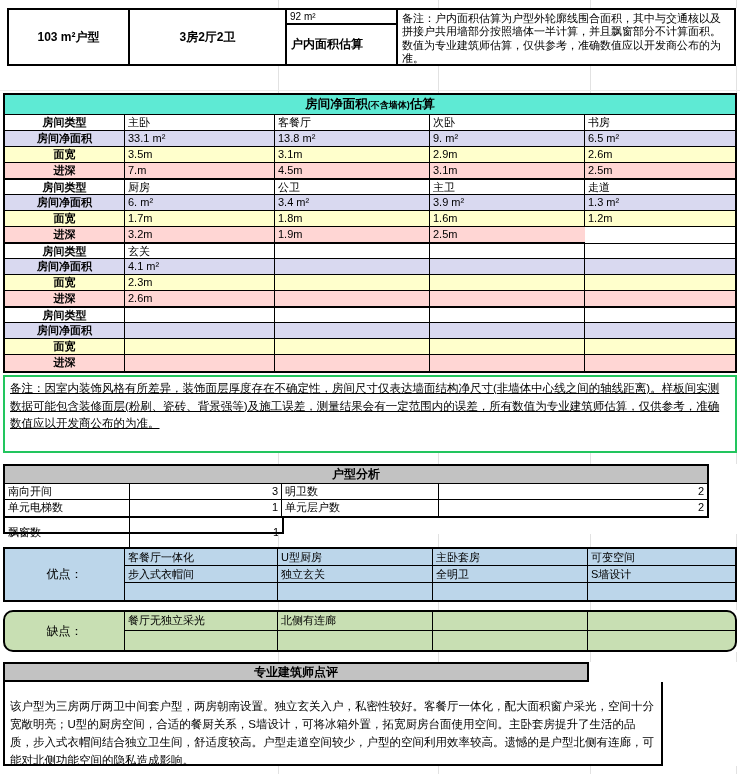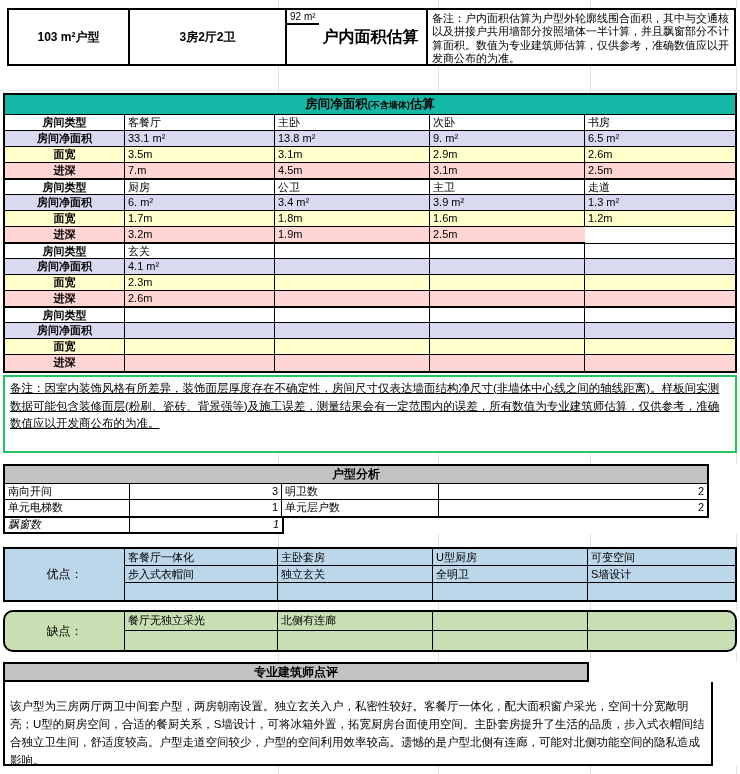--- a/index.html
+++ b/index.html
@@ -14,28 +14,28 @@
   .gv { position:absolute; top:0; bottom:0; width:1px; background:#e2e2e2; }
   .gv1{left:278px}.gv2{left:438px}.gv3{left:590px}.gv4{left:736px}
   .gh { position:absolute; left:0; right:0; bottom:2px; height:1px; background:#ececec; }
 
   
   .hdr { display:flex; margin-left:7px; width:729px; height:58px; }
   .hbox { border:2px solid #000; background:#fff; }
   .hbox + .hbox { margin-left:-2px; }
   .hb1 { width:123px; display:flex; align-items:center; justify-content:center; font-weight:bold; font-size:12px; }
   .hb2 { width:159px; display:flex; align-items:center; justify-content:center; font-weight:bold; font-size:12px; }
-  .hb3 { width:143px; display:flex; }
+  .hb3 { width:113px; display:flex; flex-direction:column; }
   .hb3-top { height:15px; border-bottom:2px solid #000; font-size:10px; line-height:13px; padding:0 3px; }
-  .hb3-bot { flex:1; display:flex; align-items:center; padding-left:4px; font-weight:bold; font-size:16px; }
+  .hb3-bot { flex:1; display:flex; align-items:center; padding-left:4px; font-weight:bold; font-size:12px; }
   .hb4 { flex:1; font-size:11px; line-height:13.4px; padding:2px 4px 0 4px; }
 
   
   .rtable { margin-left:3px; width:734px; border:2px solid #000; }
-  .rt-title { height:20px; background:#14b8a6; border-bottom:1px solid #000; text-align:center; font-weight:bold; font-size:12.5px; line-height:19px; }
+  .rt-title { height:20px; background:#5eead4; border-bottom:1px solid #000; text-align:center; font-weight:bold; font-size:12.5px; line-height:19px; }
   .rt-title .small { font-size:9px; }
   .trow { display:grid; grid-template-columns:120px 150px 155px 155px 1fr; height:16px; }
   .trow > div { border-right:1px solid #000; border-bottom:1px solid #000; font-size:11px; line-height:14px; padding:0 3px; overflow:hidden; white-space:nowrap; }
   .trow > div:last-child { border-right:none; }
   .trow.rlast > div { border-bottom:none; }
   .trow .lbl { text-align:center; font-weight:bold; padding:0; }
   .trow.sep > div { border-top:1px solid #000; }
   .row-type > div { background:#fff; }
   .row-area > div { background:#d9d9f0; }
   .row-w   > div { background:#ffffcc; }
@@ -46,37 +46,37 @@
 
   
   .an-box { margin-left:3px; width:706px; border:2px solid #000; }
   .an-title { height:18px; background:#c2c2c2; border-bottom:1px solid #000; font-weight:bold; text-align:center; font-size:12px; line-height:17px; }
   .an-row { display:grid; grid-template-columns:125px 152px 157px 1fr; height:16px; }
   .an-row > div { font-size:11px; line-height:15px; padding:0 3px; border-right:1px solid #000; border-bottom:1px solid #000; white-space:nowrap; }
   .an-row > div:last-child { border-right:none; }
   .an-row.rlast > div { border-bottom:none; }
   .an-val { text-align:right; }
   .an-row3 { margin-left:3px; width:281px; border:2px solid #000; border-top:none; display:grid; grid-template-columns:125px 1fr; height:16px; }
-  .an-row3 > div { font-size:11px; line-height:13px; padding:0 3px; white-space:nowrap;font-style:italic; }
+  .an-row3 > div { font-size:11px; line-height:13px; padding:8px 3px; white-space:nowrap; }
   .an-row3 > div:first-child { border-right:1px solid #000; }
 
   
   .pc { margin-left:3px; width:734px; border:2px solid #000; display:grid; grid-template-columns:120px 153px 155px 155px 1fr; }
   .pros { background:#bcd6ea; grid-auto-rows:17px; }
   .cons { background:#c8dfb3; grid-auto-rows:19px;border-radius:10px; }
   .pc .plabel { border-right:1px solid #000; display:flex; align-items:center; justify-content:center; font-size:12px; }
   .pros .plabel { grid-row:1/4; }
   .cons .plabel { grid-row:1/3; }
   .pc .pcell { border-right:1px solid #000; border-bottom:1px solid #000; font-size:11px; line-height:16px; padding:0 3px; overflow:hidden; white-space:nowrap; }
   .pc .pcell.c4 { border-right:none; }
   .pc .pcell.rl { border-bottom:none; }
 
   
   .rv-title { margin-left:3px; width:586px; height:20px; border:2px solid #000; background:#c2c2c2; font-weight:bold; text-align:center; font-size:12px; line-height:17px; }
-  .rv-body { margin-left:3px; width:710px; height:84px; border:2px solid #000; border-top:none; padding:15px 5px 0 5px; font-size:11.5px; line-height:18px; }
+  .rv-body { margin-left:3px; width:660px; height:84px; border:2px solid #000; border-top:none; padding:15px 5px 0 5px; font-size:11.5px; line-height:18px; }
 
   .h8{height:8px}.h27{height:27px}.h11{height:11px}.h13{height:13px}.h8b{height:8px}.h10{height:10px}.h10b{height:10px}
 </style>
 </head>
 <body>
 
 <div class="gap h8">
   <i class="gv gv1"></i>
     <i class="gv gv2"></i>
     <i class="gv gv3"></i>
@@ -99,22 +99,22 @@
     <i class="gv gv3"></i>
     <i class="gv gv4"></i>
   <i class="gh"></i>
 </div>
 
 <div class="rtable">
   <div class="rt-title"><span>房间净面积</span><span class="small">(不含墙体)</span><span>估算</span></div>
 
   <div class="trow row-type">
     <div class="lbl">房间类型</div>
+    <div>主卧</div>
     <div>客餐厅</div>
-    <div>主卧</div>
     <div>次卧</div>
     <div>书房</div>
   </div>
   <div class="trow row-area">
     <div class="lbl">房间净面积</div>
     <div>33.1 m²</div>
     <div>13.8 m²</div>
     <div>9. m²</div>
     <div>6.5 m²</div>
   </div>
@@ -252,22 +252,22 @@
 <div class="gap h13">
   <i class="gv gv1"></i>
     <i class="gv gv2"></i>
     <i class="gv gv3"></i>
     <i class="gv gv4"></i>
 </div>
 
 <div class="pc pros">
   <div class="plabel">优点：</div>
   <div class="pcell">客餐厅一体化</div>
+  <div class="pcell">U型厨房</div>
   <div class="pcell">主卧套房</div>
-  <div class="pcell">U型厨房</div>
   <div class="pcell c4">可变空间</div>
   <div class="pcell">步入式衣帽间</div>
   <div class="pcell">独立玄关</div>
   <div class="pcell">全明卫</div>
   <div class="pcell c4">S墙设计</div>
   <div class="pcell rl"></div>
   <div class="pcell rl"></div>
   <div class="pcell rl"></div>
   <div class="pcell c4 rl"></div>
 </div>

